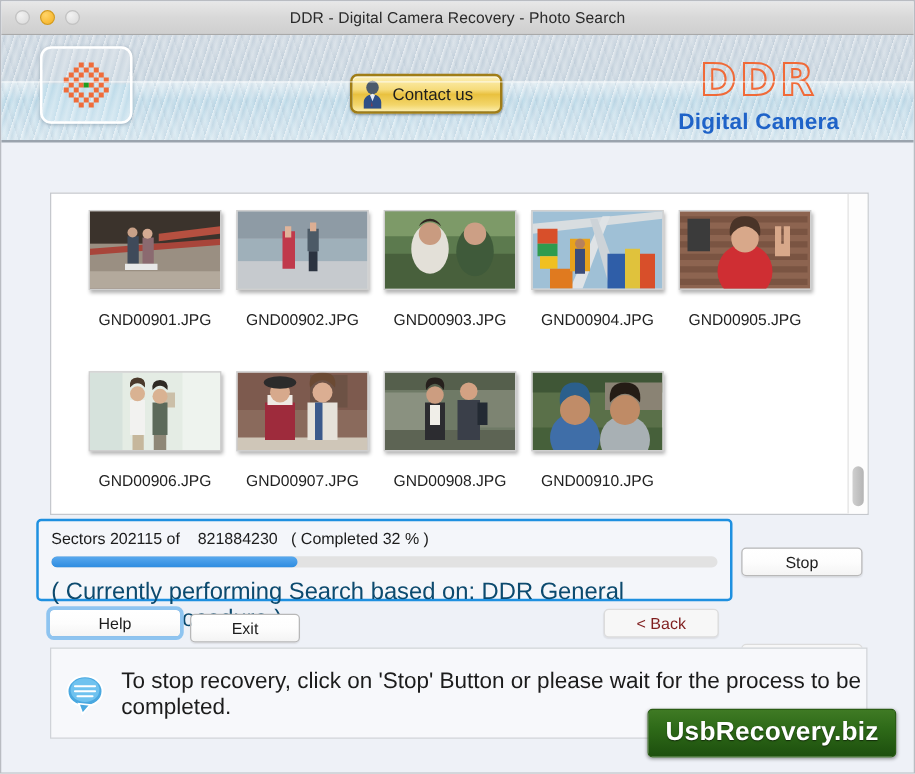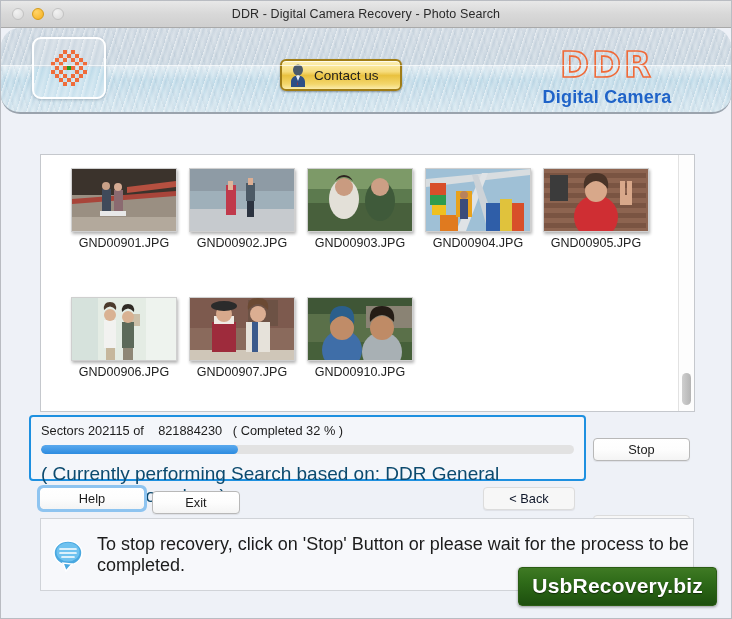--- a/index.html
+++ b/index.html
@@ -55,21 +55,20 @@
   
   .banner {
     position: relative;
     height: 84px;
     overflow: hidden;
     background:
       repeating-linear-gradient(108deg, rgba(255,255,255,0.55) 0px, rgba(255,255,255,0.0) 3px, rgba(255,255,255,0.30) 6px, rgba(255,255,255,0.0) 10px),
       repeating-linear-gradient(72deg, rgba(150,170,190,0.22) 0px, rgba(255,255,255,0.0) 4px, rgba(160,180,200,0.18) 9px, rgba(255,255,255,0.0) 13px),
       linear-gradient(to bottom, #cfd9e2 0%, #c9d6e0 44%, #e3eef4 45%, #bedbe9 62%, #c9e0ec 80%, #d5e7f0 100%);
     border-bottom: 2px solid #9aa3ad;
-    border-radius: 19px;
   }
   .banner:after {
     content: "";
     position: absolute; left: 0; right: 0; top: 44%;
     height: 1px;
     background: rgba(255,255,255,0.65);
   }
 
   .app-icon-frame {
     position: absolute;
@@ -166,21 +165,21 @@
     height: 62px;
     border: 1px solid #cfcfcf;
     box-shadow: 1px 2px 3px rgba(0,0,0,0.30);
     overflow: hidden;
     position: relative;
     background: #ddd;
     cursor: pointer;
   }
   .thumb svg { display: block; width: 100%; height: 100%; }
   .cap {
-    margin-top: 4px;
+    margin-top: 17px;
     font-size: 12.5px;
     color: #222;
     white-space: nowrap;
   }
   .scrollbar {
     position: absolute;
     right: 0; top: 0;
     width: 15px; height: 100%;
     background: #fdfdfd;
     border-left: 1px solid #e2e2e2;
@@ -237,21 +236,21 @@
     background: linear-gradient(to bottom, #ffffff 0%, #fdfdfd 50%, #f4f4f4 100%);
     font-size: 12.8px;
     color: #1c1c1c;
     display: flex;
     align-items: center;
     justify-content: center;
     box-sizing: border-box;
     box-shadow: 0 1px 1px rgba(0,0,0,0.07);
     cursor: pointer;
   }
-  .btn.disabled { color: #0f172a; background: #f7f7f7; border-color: #dcdcdc; cursor: default; }
+  .btn.disabled { color: #7f1d1d; background: #f7f7f7; border-color: #dcdcdc; cursor: default; }
   .btn.focused  { outline: 3px solid #8ec4f0; outline-offset: -1px; border-color: #6fa9dd; }
   #btn-stop { left: 592px; top: 437px; width: 97px; }
   #btn-help { left: 38px;  top: 486px; width: 106px; }
   #btn-exit { left: 151px; top: 490px; width: 88px; }
   #btn-back { left: 482px; top: 486px; width: 92px; }
   #btn-next { left: 592px; top: 514px; width: 97px; }
 
   
   .info-box {
     position: absolute;
@@ -489,20 +488,39 @@
             <rect x="62" y="24" width="6" height="30" fill="#3b5a8c"></rect>
             <circle cx="68" cy="16" r="8" fill="#dbae92"></circle>
             <path d="M58 12 q10 -12 20 0 q2 -12 -10 -12 q-12 0 -10 12z" fill="#6b4a33"></path>
           </svg>
         </div>
         <div class="cap">GND00907.JPG</div>
       </div>
       <div class="cell">
         <div class="thumb">
           <svg viewBox="0 0 104 62" preserveAspectRatio="none">
+            <rect width="104" height="62" fill="#6f7a66"></rect>
+            <rect x="0" y="0" width="104" height="14" fill="#555f4c"></rect>
+            <rect x="0" y="16" width="36" height="30" fill="#8a9180"></rect>
+            <rect x="0" y="46" width="104" height="16" fill="#5d6454"></rect>
+            <rect x="70" y="14" width="34" height="30" fill="#7d8472"></rect>
+            <rect x="32" y="24" width="16" height="30" fill="#2c2c30"></rect>
+            <rect x="36" y="26" width="8" height="16" fill="#f0eee8"></rect>
+            <circle cx="40" cy="18" r="7" fill="#cc9d80"></circle>
+            <path d="M33 14 q7 -10 14 0 q2 -10 -7 -10 q-9 0 -7 10z" fill="#26201c"></path>
+            <rect x="58" y="22" width="18" height="32" fill="#3a3f49"></rect>
+            <circle cx="67" cy="15" r="7" fill="#d3a283"></circle>
+            <rect x="74" y="24" width="8" height="18" fill="#232a33"></rect>
+          </svg>
+        </div>
+        <div class="cap">GND00908.JPG</div>
+      </div>
+      <div class="cell">
+        <div class="thumb">
+          <svg viewBox="0 0 104 62" preserveAspectRatio="none">
             <rect width="104" height="62" fill="#5a7049"></rect>
             <rect x="0" y="0" width="104" height="16" fill="#3f5636"></rect>
             <rect x="58" y="8" width="46" height="22" fill="#8a8374"></rect>
             <rect x="0" y="44" width="104" height="18" fill="#46603a"></rect>
             <ellipse cx="34" cy="52" rx="20" ry="20" fill="#3f6ea8"></ellipse>
             <circle cx="34" cy="30" r="12" fill="#c08c68"></circle>
             <path d="M22 26 q12 -16 24 0 q2 -18 -12 -18 q-14 0 -12 18z" fill="#2b5f8c"></path>
             <ellipse cx="74" cy="54" rx="20" ry="20" fill="#a8b0b4"></ellipse>
             <circle cx="74" cy="30" r="12" fill="#bf8b66"></circle>
             <path d="M62 24 q12 -14 24 0 q2 -16 -12 -16 q-14 0 -12 16z" fill="#241c15"></path>

